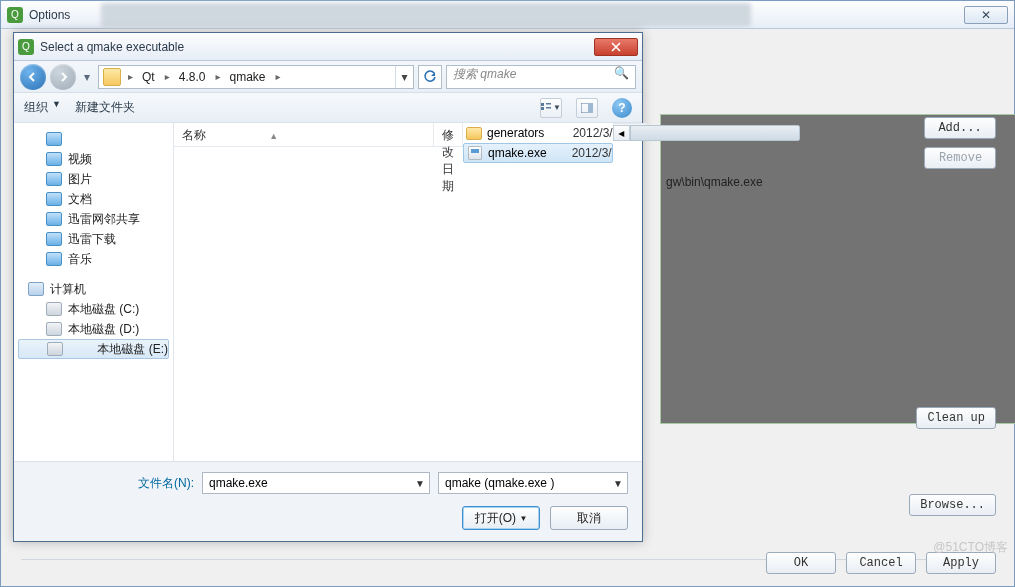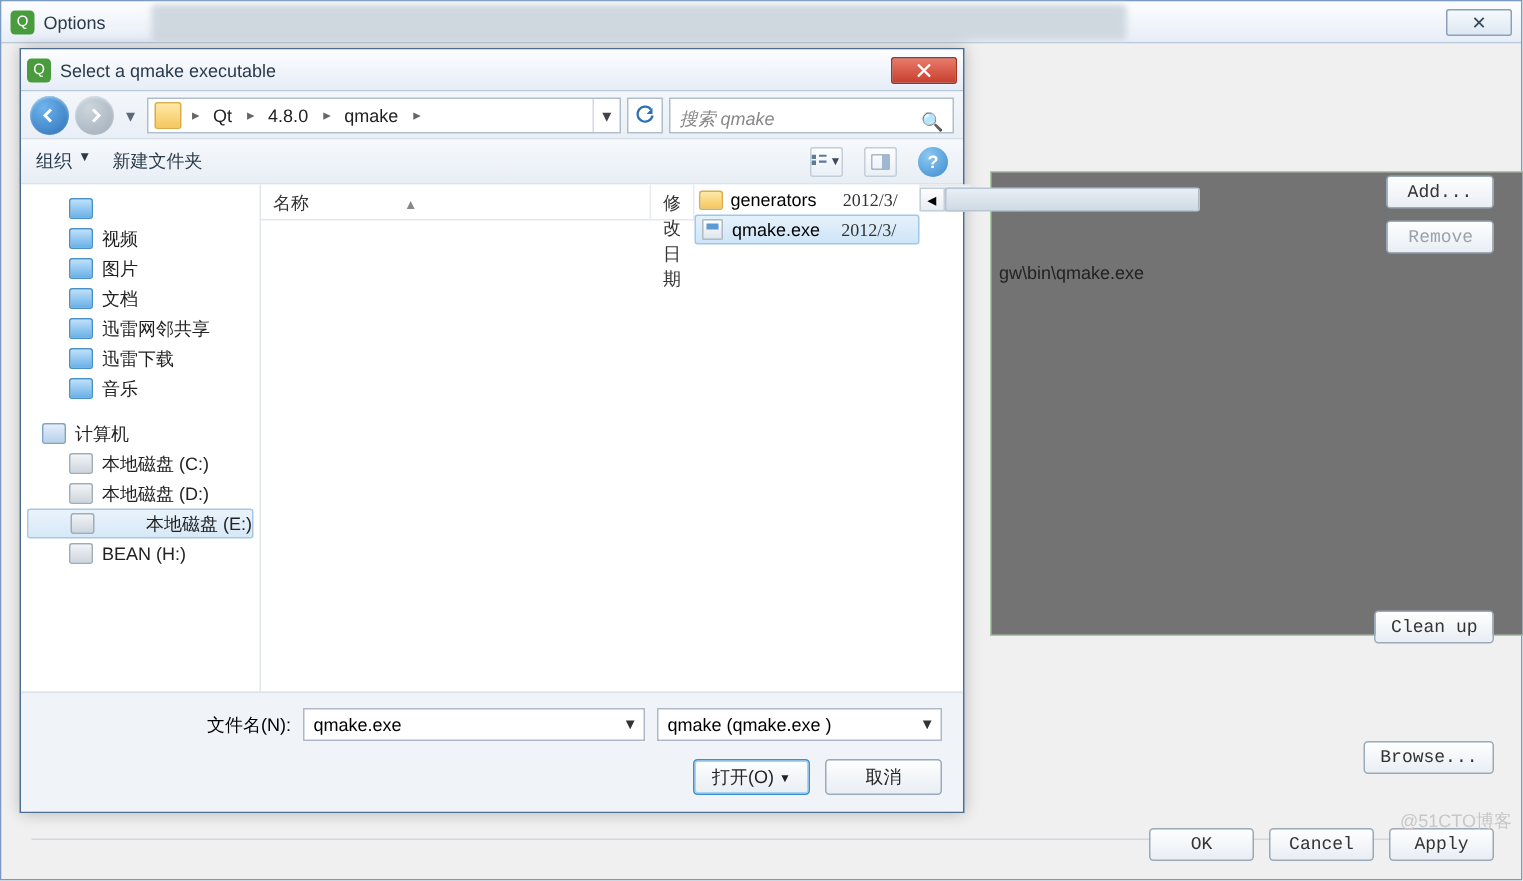--- a/index.html
+++ b/index.html
@@ -39,21 +39,21 @@
 .fd-nav { height:32px; display:flex; align-items:center; padding:3px 6px; gap:4px; background:linear-gradient(#f3f7fb,#e9eff6); border-bottom:1px solid #d6dee8; }
 .nav-circle { width:26px; height:26px; border-radius:50%; background:radial-gradient(circle at 35% 30%, #6fb4ec, #2b71b6); display:flex; align-items:center; justify-content:center; color:#fff; box-shadow:inset 0 1px 2px rgba(255,255,255,.5); }
 .nav-circle.fwd { background:radial-gradient(circle at 35% 30%, #cdd6de, #9fabb7); }
 .nav-dd { width:14px; height:20px; display:flex; align-items:center; justify-content:center; color:#5a6a7a; }
 .breadcrumb { flex:1; height:24px; border:1px solid #b0bdcb; background:#fff; display:flex; align-items:center; }
 .breadcrumb .folder-ico { width:18px; height:18px; margin:0 4px; background:linear-gradient(#ffe9a8,#f5c75e); border-radius:2px; border:1px solid #d9ae4a; }
 .breadcrumb .seg { padding:0 6px; height:100%; display:flex; align-items:center; color:#222; border-right:1px solid transparent; }
 .breadcrumb .arrow { color:#666; padding:0 3px; font-size:10px; }
 .breadcrumb .dd { margin-left:auto; width:18px; display:flex; align-items:center; justify-content:center; color:#444; border-left:1px solid #d2dae3; height:100%; }
 .refresh { width:24px; height:24px; border:1px solid #b0bdcb; background:#fff; display:flex; align-items:center; justify-content:center; color:#2b71b6; }
-.search { width:190px; height:24px; border:1px solid #b0bdcb; background:#fff; display:flex; align-items:flex-end; padding:0 6px; color:#888; font-style:italic;gap:44px; }
+.search { width:190px; height:24px; border:1px solid #b0bdcb; background:#fff; display:flex; align-items:flex-start; padding:0 6px; color:#888; font-style:italic;gap:44px; }
 .search .mag { margin-left:auto; color:#2b71b6; font-style:normal; }
 
 .fd-toolbar { height:30px; display:flex; align-items:center; padding:0 10px; gap:14px; background:linear-gradient(#f6f9fc,#e8eef5); border-bottom:1px solid #dbe2ea; }
 .fd-toolbar .item { display:flex; align-items:flex-start; gap:4px; color:#2a3a4a; }
 .fd-toolbar .spacer { flex:1; }
 .tb-icon { width:22px; height:20px; border:1px solid #c3ced9; background:linear-gradient(#fdfdfd,#eaf0f6); border-radius:2px; display:flex; align-items:center; justify-content:center; color:#3a4a5a; }
 .help-icon { width:20px; height:20px; border-radius:50%; background:radial-gradient(circle at 35% 30%,#8ec8f2,#3a8bce); color:#fff; display:flex; align-items:center; justify-content:center; font-weight:bold; }
 
 .fd-main { position:absolute; top:90px; bottom:80px; left:0; right:0; display:flex; background:#fff; }
 .fd-side { width:160px; border-right:1px solid #e1e6ec; padding:6px 4px; overflow:hidden; color:#222; }
@@ -67,34 +67,34 @@
 .ico-pc { width:16px; height:14px; background:linear-gradient(#e3eefb,#b7d1eb); border:1px solid #7ea3c6; border-radius:2px; }
 .ico-blue { width:16px; height:14px; background:linear-gradient(#bfe0fb,#6ab1e6); border:1px solid #4a8fc6; border-radius:2px; }
 
 .fd-list { flex:1; display:flex; flex-direction:row; min-width:0; }
 .fd-head { display:flex; height:24px; border-bottom:1px solid #e4e9ef; color:#333; }
 .fd-head .col { padding:4px 8px; border-right:1px solid #e8ecf1; }
 .fd-rows { flex:1; }
 .fd-row { display:flex; align-items:center; height:20px; }
 .fd-row .c0 { width:22px; display:flex; justify-content:center; }
 .fd-row .c1 { flex:1; padding-left:2px; }
-.fd-row .c2 { width:65px; text-align:center; color:#333;font-family:Liberation Serif, serif; }
+.fd-row .c2 { width:65px; text-align:right; color:#333; }
 .fd-row.selected { background:linear-gradient(#e5f1fb,#cfe5f7); border:1px solid #9ec7e8; border-radius:2px; }
 .ico-exe { width:14px; height:14px; background:linear-gradient(#fff,#dfe5eb); border:1px solid #b0bac4; border-radius:1px; position:relative; }
 .ico-exe::after{content:''; position:absolute; left:2px; top:2px; width:8px; height:4px; background:#5a9bd5;}
 .fd-hscroll { height:18px; border-top:1px solid #e4e9ef; background:#f1f4f7; display:flex; align-items:center; }
 .fd-hscroll .arrow { width:17px; height:16px; border:1px solid #c3ced9; background:linear-gradient(#fdfdfd,#e7edf3); display:flex; align-items:center; justify-content:center; }
 .fd-hscroll .track { flex:1; height:16px; background:#eef2f6; position:relative; }
 .fd-hscroll .thumb { position:absolute; left:0; top:0; width:170px; height:16px; background:linear-gradient(#e8eef4,#cfdae5); border:1px solid #b8c5d2; border-radius:2px; }
 
 .fd-preview { width:135px; border-left:1px solid #e1e6ec; display:flex; align-items:center; justify-content:center; color:#555; }
 
 .fd-bottom { position:absolute; left:0; right:0; bottom:0; height:80px; background:#f0f3f7; border-top:1px solid #dbe2ea; padding:10px 14px; }
 .fd-file-row { display:flex; align-items:center; gap:8px; }
-.fd-file-row label { white-space:nowrap; color:#000000; }
+.fd-file-row label { white-space:nowrap; color:#0369a1; }
 .combo { height:22px; border:1px solid #aeb9c5; background:#fff; display:flex; align-items:center; padding:0 4px 0 6px; }
 .combo .dd { margin-left:auto; color:#333; font-size:10px; }
 .fd-btn-row { display:flex; gap:10px; justify-content:flex-end; margin-top:12px; }
 .dlg-btn { min-width:78px; height:24px; border:1px solid #9aaabb; background:linear-gradient(#fefefe,#e8eef4); border-radius:3px; display:flex; align-items:center; justify-content:center; color:#222; }
 .dlg-btn.primary { border:1px solid #3d8fce; box-shadow:0 0 0 1px #a9d2f2 inset; }
 </style>
 </head>
 <body>
 
 <div class="options-win">
@@ -247,24 +247,20 @@
           <span>本地磁盘 (C:)</span>
         </div>
       <div class="node indent">
           <span class="ico ico-drive"></span>
           <span>本地磁盘 (D:)</span>
         </div>
       <div class="node indent selected">
           <span class="ico ico-drive"></span>
           <span>本地磁盘 (E:)</span>
         </div>
-      <div class="node indent">
-          <span class="ico ico-drive"></span>
-          <span>BEAN (H:)</span>
-        </div>
     </div>
 
     <div class="fd-list">
       <div class="fd-head">
         <div class="col" style="width:260px"><span>名称</span> <span style="color:#888;font-size:9px;margin-left:60px">▲</span></div>
         <div class="col" style="flex:1">修改日期</div>
       </div>
       <div class="fd-rows">
         <div class="fd-row">
           <div class="c0">

